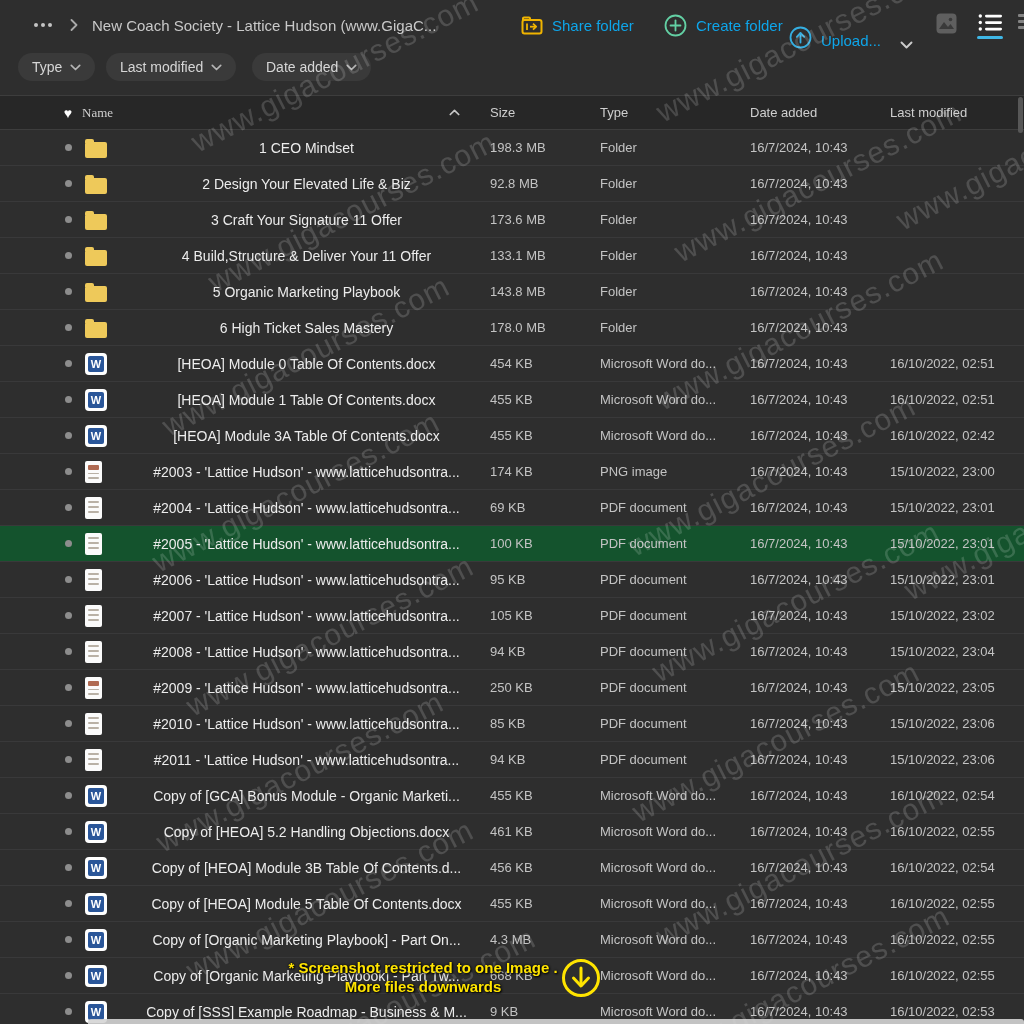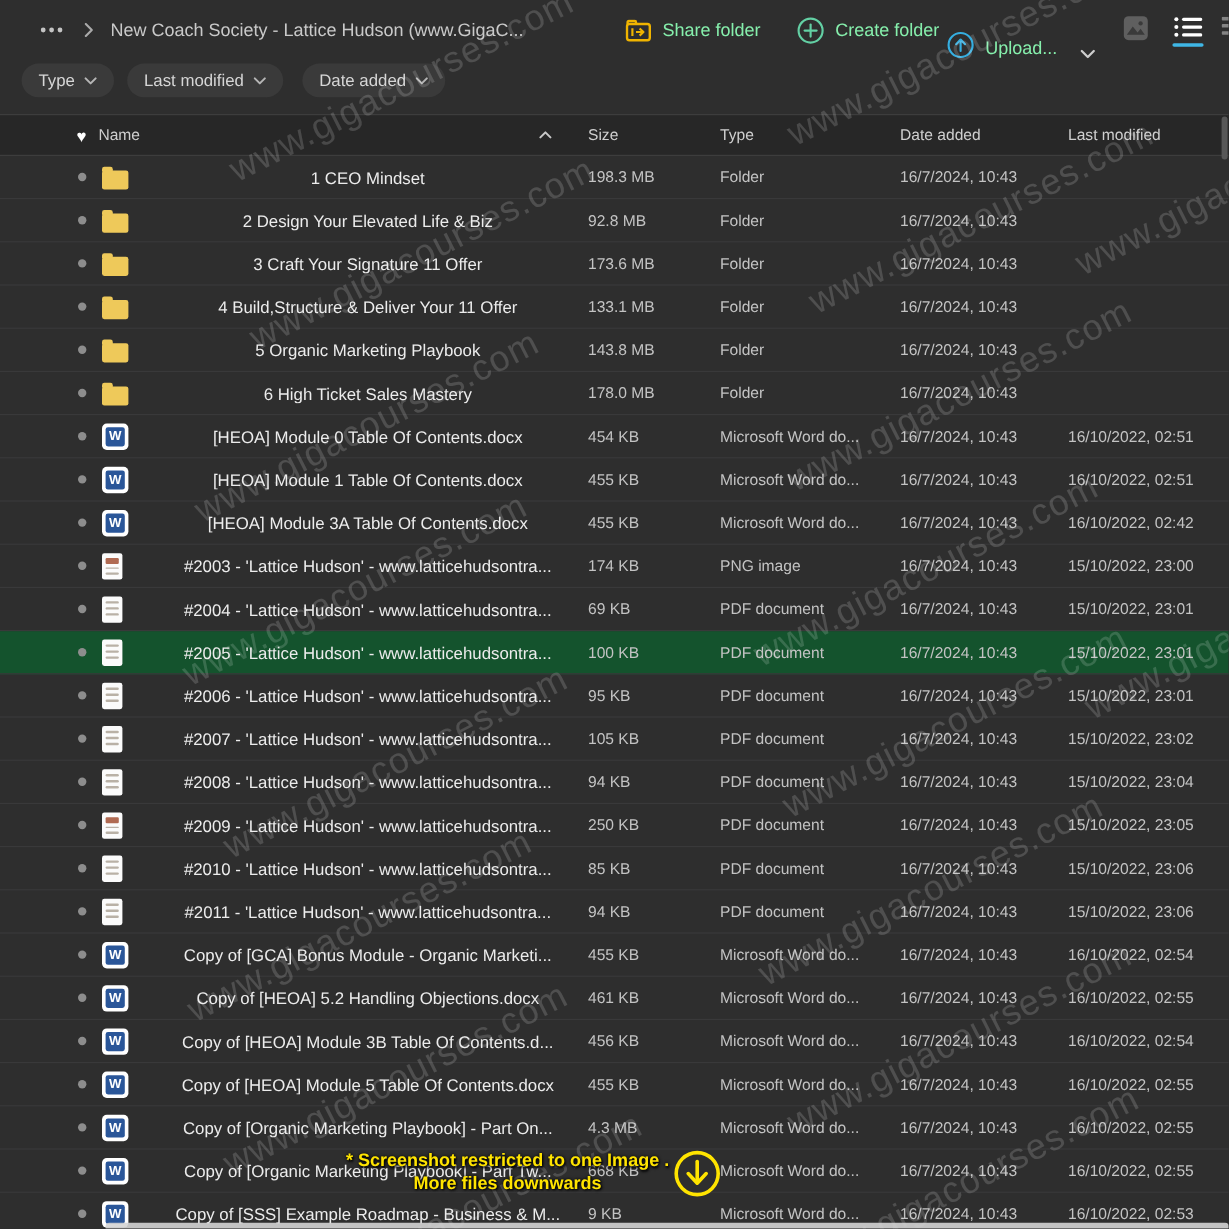--- a/index.html
+++ b/index.html
@@ -11,41 +11,41 @@
   }
   .app{position:relative;width:1024px;height:1024px;overflow:hidden;background:#2e2e2e;}
 
   
   .topbar{position:relative;height:50px;}
   .crumbs{position:absolute;left:30px;top:0;height:50px;display:flex;align-items:center;gap:14px;}
   .dots{display:flex;gap:3px;background:none;border:none;cursor:pointer;padding:4px;}
   .dots span{width:4px;height:4px;border-radius:50%;background:#c4c4c4;display:block;}
   .crumb-title{font-size:15px;color:#c9c9c9;white-space:nowrap;cursor:pointer;}
   .tb-btn{position:absolute;top:0;height:50px;display:flex;align-items:center;gap:9px;
-          background:none;border:none;cursor:pointer;color:#86efac;font-size:15px;
+          background:none;border:none;cursor:pointer;color:#0ea5e9;font-size:15px;
           font-family:"Liberation Sans","DejaVu Sans",sans-serif;}
   .act-share{left:515px;} .act-create{left:658px;} .act-upload{left:783px;align-items:flex-end;}
   .view-icons{position:absolute;left:936px;top:0;height:50px;display:flex;align-items:flex-start;gap:20px;padding-top:13px;}
   .vi-btn{background:none;border:none;cursor:pointer;display:flex;flex-direction:column;align-items:center;gap:4px;padding:0;}
   .list-underline{width:26px;height:3px;background:#3fb7e6;border-radius:2px;}
   .sliver{position:absolute;left:1018px;top:14px;width:6px;height:20px;overflow:hidden;opacity:.8;}
   .sliver div{width:20px;height:3px;background:#9a9a9a;margin-bottom:3px;border-radius:1px;}
 
   
   .chips{position:relative;height:45px;}
   .chip{position:absolute;top:3px;height:28px;border-radius:15px;background:#3a3a3a;border:none;
         color:#d6d6d6;font-size:14px;display:flex;align-items:center;gap:8px;padding:0 14px;cursor:pointer;
         font-family:"Liberation Sans","DejaVu Sans",sans-serif;}
   .chip-type{left:18px;} .chip-modified{left:106px;} .chip-added{left:252px;}
 
   
   .thead{display:flex;align-items:center;height:33px;padding-left:54px;background:#272727;
          border-top:1px solid #3d3d3d;border-bottom:1px solid #3d3d3d;color:#cfcfcf;font-size:13px;}
   .c-fav{width:28px;display:flex;justify-content:center;flex:none;}
-  .h-name{flex:1;display:flex;align-items:center;justify-content:space-between;padding-right:30px;min-width:0;}
+  .h-name{flex:1;display:flex;align-items:center;justify-content:space-between;padding-right:30px;min-width:0;font-family:Liberation Serif, serif;}
   .c-size{width:110px;flex:none;} .c-type{width:150px;flex:none;}
   .c-added{width:140px;flex:none;} .c-modified{width:134px;flex:none;}
   .heart{color:#ffffff;font-size:14px;line-height:1;}
 
   .tbody{position:relative;}
   .trow{display:flex;align-items:center;height:35px;padding-left:54px;border-bottom:1px solid #39393a;cursor:pointer;}
   .trow.selected{background:#14532d;}
   .dot{width:7px;height:7px;border-radius:50%;background:#8d8d8d;}
   .c-icon{width:41px;flex:none;display:flex;align-items:center;padding-left:3px;box-sizing:border-box;}
   .c-name{flex:1;min-width:0;font-size:14px;color:#ececec;white-space:nowrap;overflow:hidden;text-align:center;}

